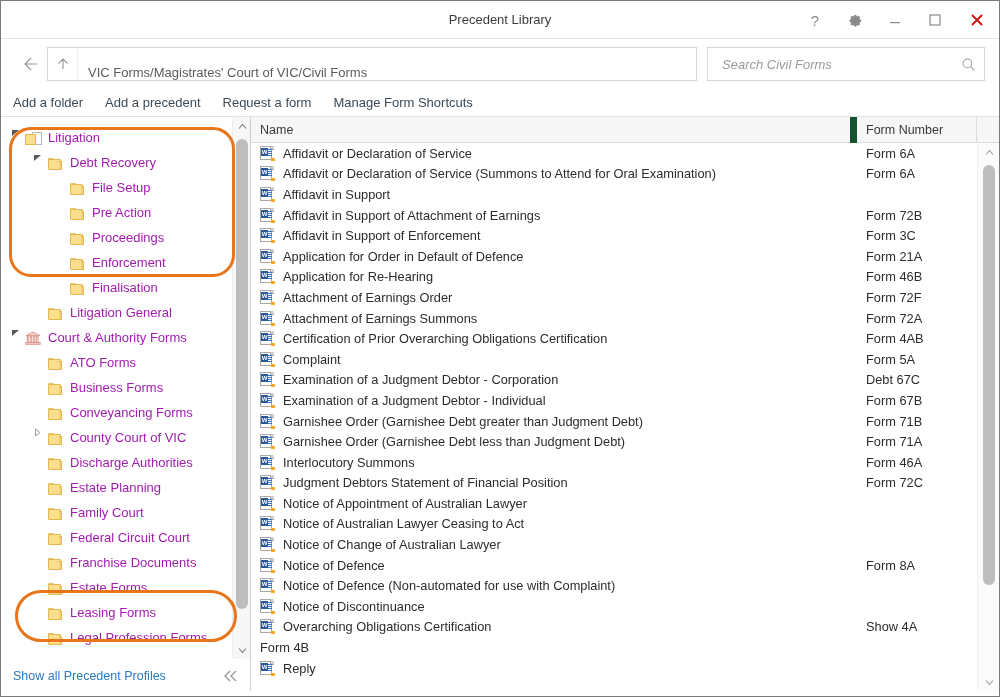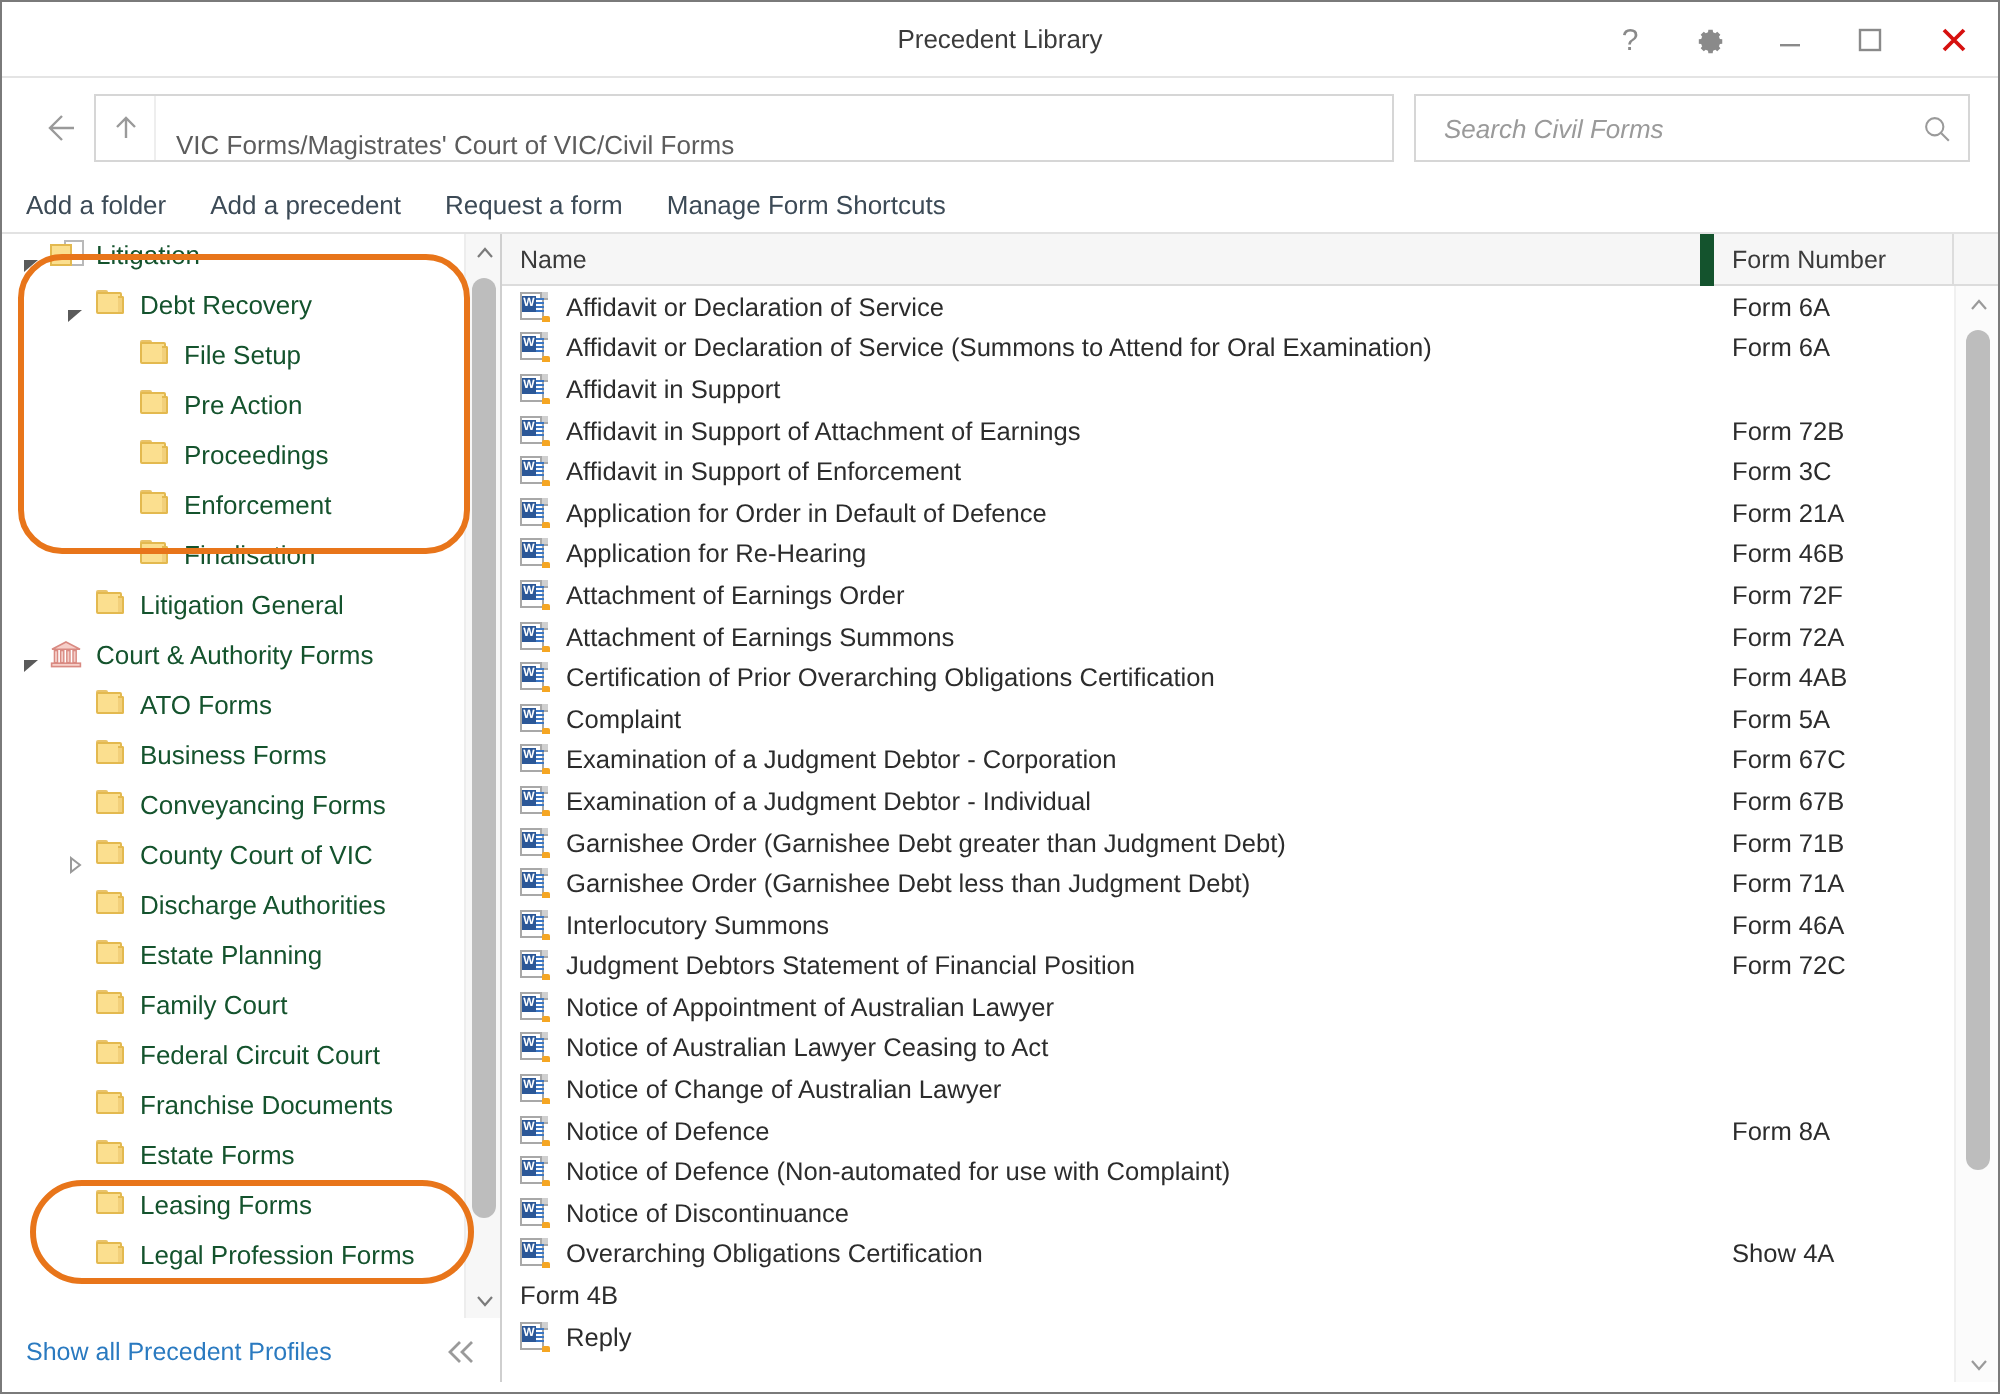--- a/index.html
+++ b/index.html
@@ -148,23 +148,23 @@
   }
   #tree-list {
     position: absolute;
     top: 0; left: 0; right: 18px;
     padding-top: 3px;
   }
   .tnode {
     position: relative;
     height: 25px;
     display: flex;
-    align-items: flex-start;
+    align-items: flex-end;
     font-size: 13px;
-    color: #14532d;
+    color: #a21caf;
     white-space: nowrap;
     padding-right: 4px;
   }
   .twist {
     width: 16px; height: 25px;
     display: flex; align-items: center; justify-content: center;
     flex: 0 0 16px;
   }
   .twist svg { display: block; }
   .ticon { width: 20px; flex: 0 0 20px; display: flex; align-items: center; justify-content: center; }
@@ -931,21 +931,21 @@
                   <span class="corner"></span>
                   <span class="wbox">W</span>
                   <span class="ln" style="top:3px;"></span>
                   <span class="ln" style="top:5px;"></span>
                   <span class="ln" style="top:7px;"></span>
                   <span class="ln" style="top:9px;"></span>
                   <span class="dot"></span>
                 </span>
                 <span>Examination of a Judgment Debtor - Corporation</span>
               </span>
-              <span class="cell-form">Form 67C</span>
+              <span class="cell-form">Debt 67C</span>
             </div>
             <div class="row">
               <span class="cell-name">
                 <span class="doc-icon">
                   <span class="pg"></span>
                   <span class="corner"></span>
                   <span class="wbox">W</span>
                   <span class="ln" style="top:3px;"></span>
                   <span class="ln" style="top:5px;"></span>
                   <span class="ln" style="top:7px;"></span>

